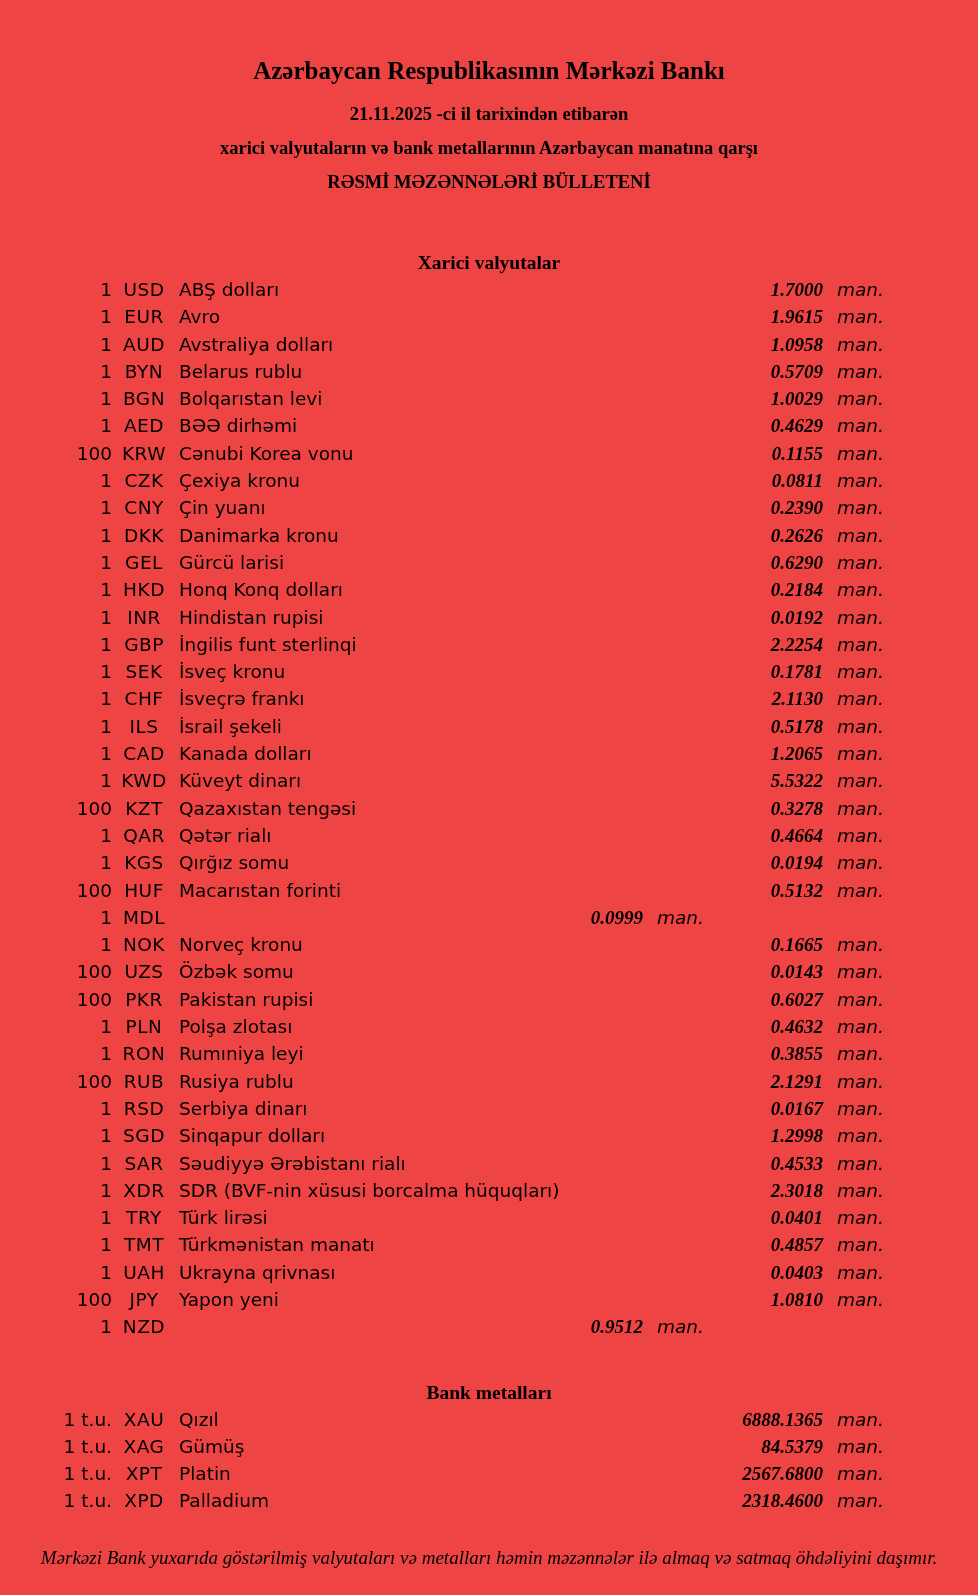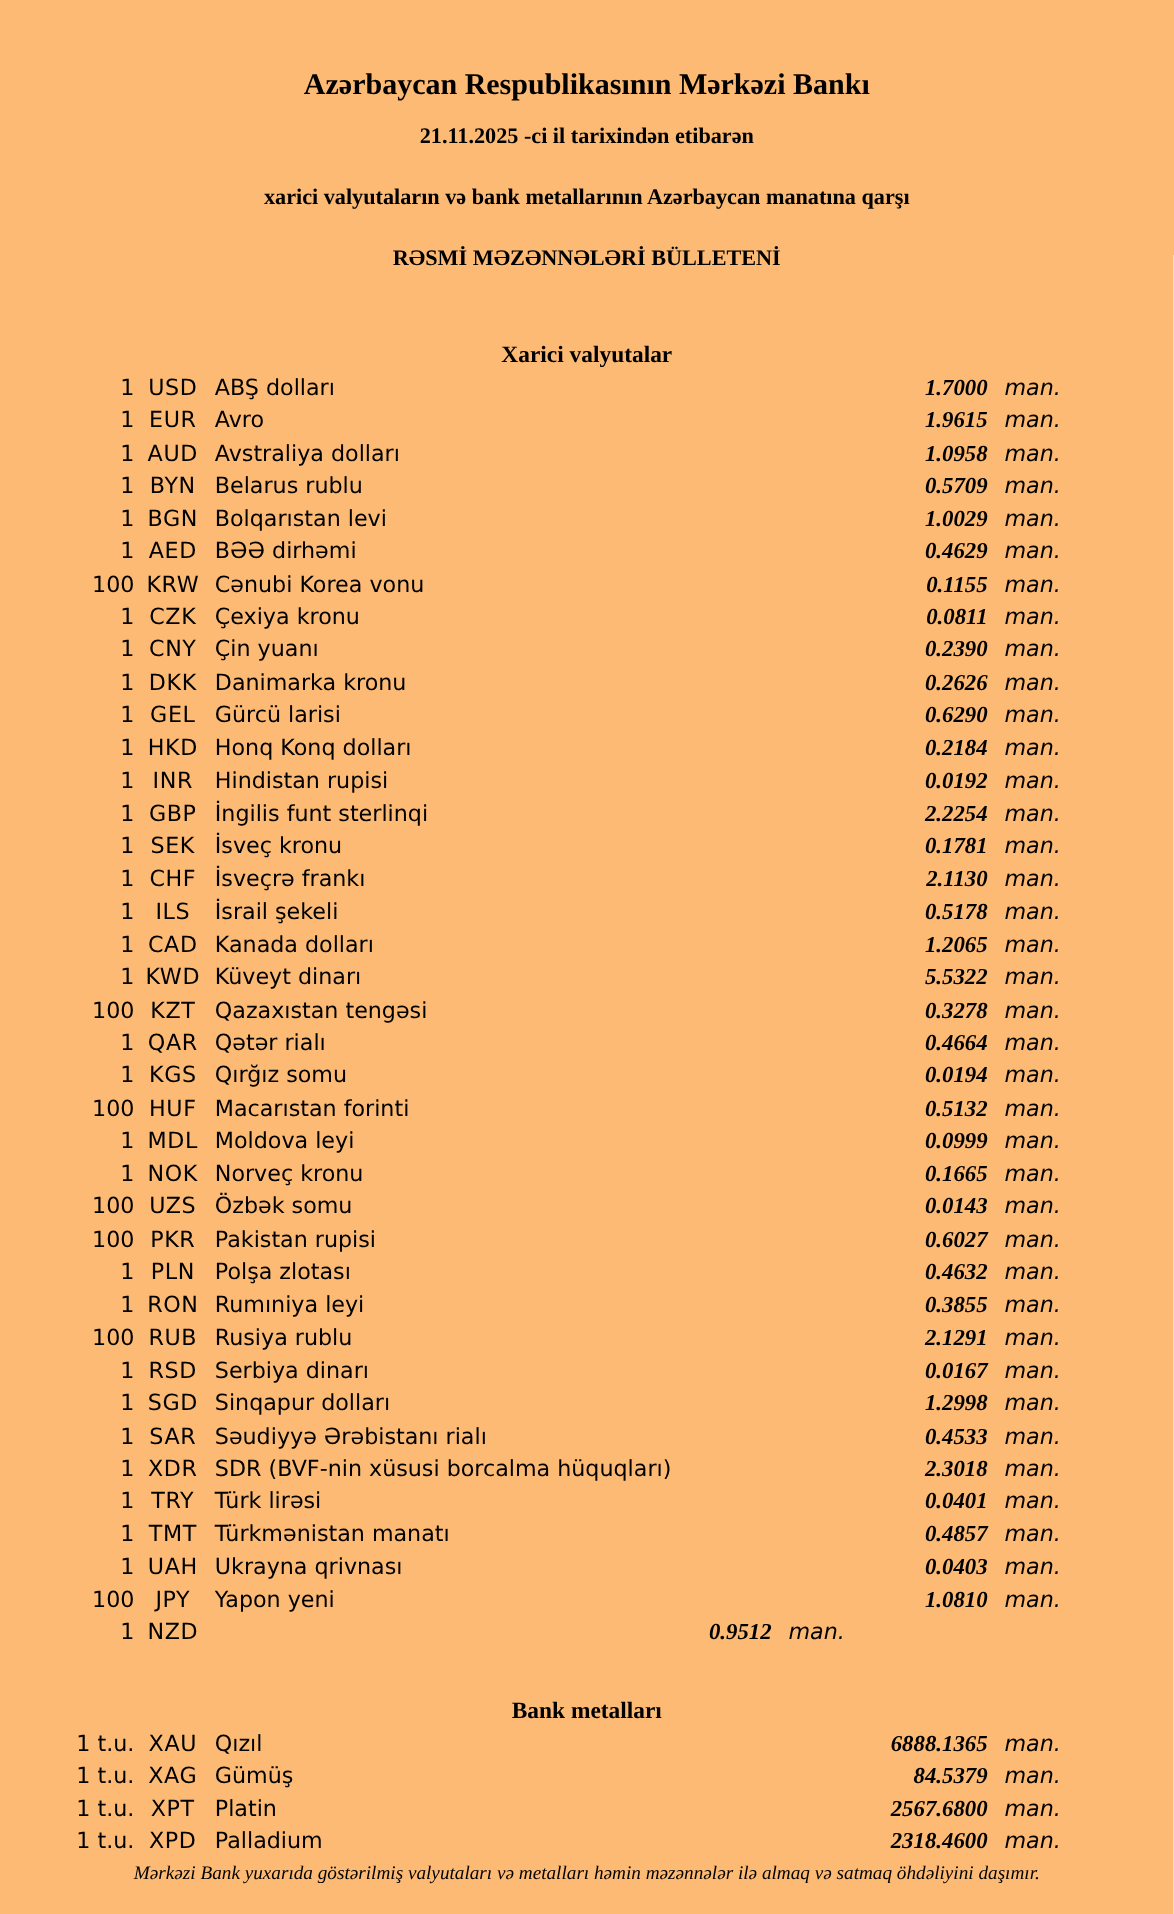--- a/index.html
+++ b/index.html
@@ -9,34 +9,34 @@
     height: 1595px;
     color: #000000;
     font-family: "DejaVu Sans", sans-serif;
     overflow: hidden;
   }
   .page {
     position: relative;
     width: 978px;
     height: 1595px;
     padding-top: 56px;
-    background: #fdba74;
+    background: #ef4444;
   }
   
   .doc-header { text-align: center; font-family: "Liberation Serif", serif; font-weight: bold; }
   .bank-title {
     font-size: 25px;
     line-height: 30px;
     font-family: "Liberation Serif", serif;
     font-weight: bold;
   }
   .sub-line {
     font-size: 18.5px;
     line-height: 23px;
-    margin-top: 28px;
+    margin-top: 11px;
   }
   .sub-line.first { margin-top: 17px; }
   
   .section-heading {
     text-align: center;
     font-family: "Liberation Serif", serif;
     font-weight: bold;
     font-size: 19.5px;
     line-height: 26px;
   }
@@ -58,24 +58,25 @@
     text-align: right;
     padding-right: 14px;
     font-family: "Liberation Serif", serif;
     font-style: italic;
     font-weight: bold;
     font-size: 19px;
   }
   .cell.unit { text-align: left; font-style: italic; }
   
   .footer-note {
+    margin-top: 30px;
     text-align: center;
     font-family: "Liberation Serif", serif;
     font-style: italic;
-    font-size: 16px;
+    font-size: 19px;
     line-height: 26px;
   }
 </style>
 </head>
 <body>
 
 <div class="page">
 
   <header class="doc-header">
     <h1 class="bank-title">Azərbaycan Respublikasının Mərkəzi Bankı</h1>
@@ -244,21 +245,20 @@
         <div class="row">
           <div class="cell qty">100</div>
           <div class="cell code">HUF</div>
           <div class="cell name">Macarıstan forinti</div>
           <div class="cell rate">0.5132</div>
           <div class="cell unit">man.</div>
         </div>
         <div class="row">
           <div class="cell qty">1</div>
           <div class="cell code">MDL</div>
-          <div class="cell name">Moldova leyi</div>
           <div class="cell rate">0.0999</div>
           <div class="cell unit">man.</div>
         </div>
         <div class="row">
           <div class="cell qty">1</div>
           <div class="cell code">NOK</div>
           <div class="cell name">Norveç kronu</div>
           <div class="cell rate">0.1665</div>
           <div class="cell unit">man.</div>
         </div>

